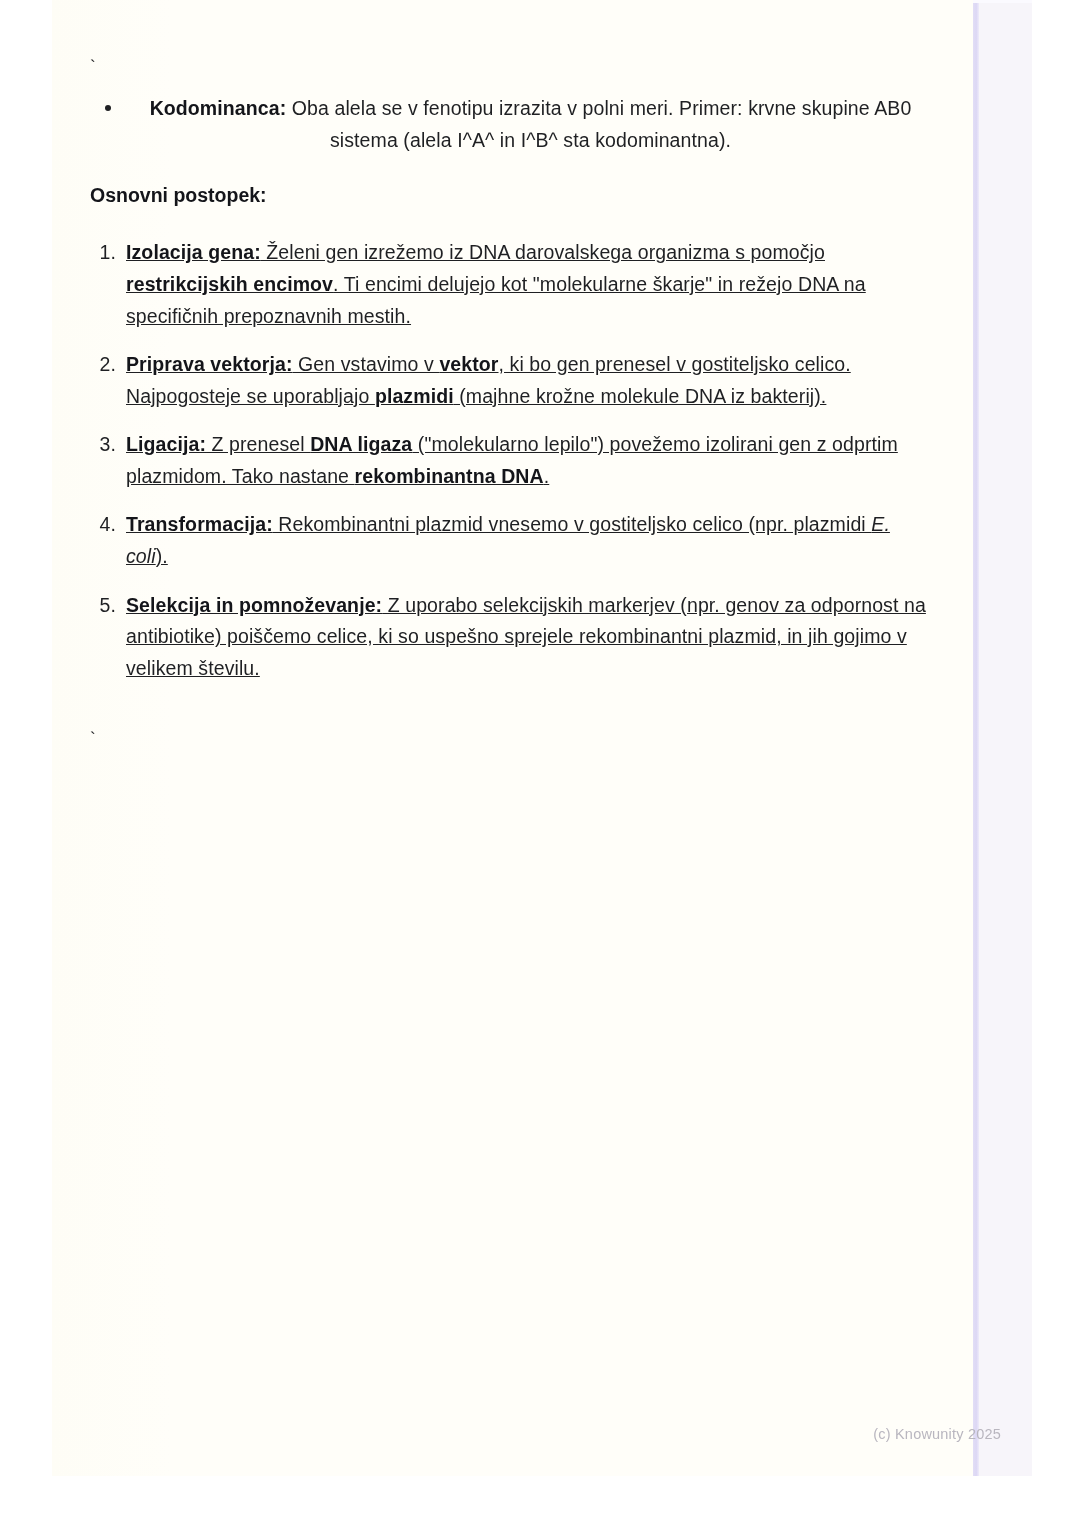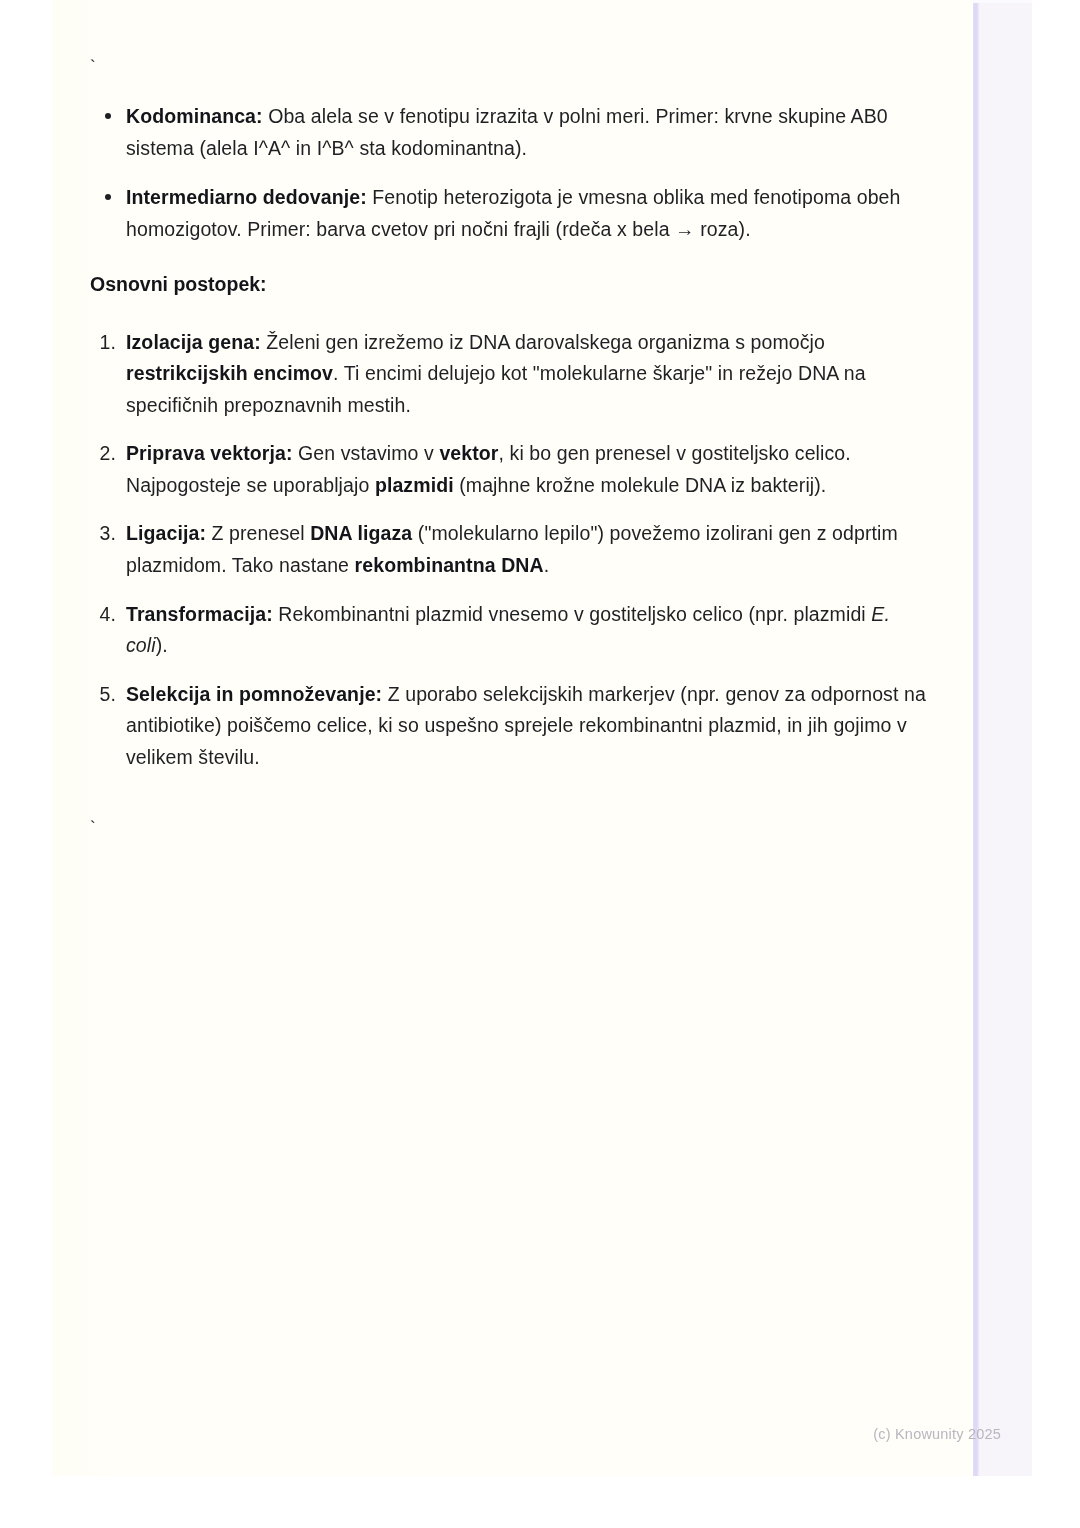--- a/index.html
+++ b/index.html
@@ -106,23 +106,24 @@
 
   p.sub-bold {
     font-size: 19.5px;
     font-weight: 700;
     margin: 24px 0 0 0;
     color: #14151a;
     line-height: 1.6;
   }
 
   ul.bullets {
-    margin: 26px 0 0 0;
+    margin: 18px 0 0 0;
     padding: 0 0 0 34px;
     list-style: none;
+    text-align: center;
   }
   ul.bullets > li {
     position: relative;
     font-size: 19.5px;
     line-height: 1.62;
     margin-bottom: 18px;
     padding-left: 2px;
     letter-spacing: 0.1px;
   }
   ul.bullets > li:last-child { margin-bottom: 0; }
@@ -134,20 +135,21 @@
     width: 6px; height: 6px;
     border-radius: 50%;
     background: #1f2023;
   }
 
   ol.steps {
     margin: 26px 0 8px 0;
     padding: 0;
     list-style: none;
     counter-reset: step;
+    text-decoration: underline;
   }
   ol.steps > li {
     position: relative;
     font-size: 19.5px;
     line-height: 1.62;
     margin-bottom: 17px;
     padding-left: 36px;
     letter-spacing: 0.1px;
   }
   ol.steps > li:last-child { margin-bottom: 0; }
@@ -187,21 +189,20 @@
     <div class="edge-line"></div>
     <div class="edge-topcap"></div>
 
     <div class="content">
 
       <div class="tick tick-top">`</div>
 
 
       <ul class="bullets">
         <li><b>Kodominanca:</b><span> Oba alela se v fenotipu izrazita v polni meri. Primer: krvne skupine AB0 sistema (alela I^A^ in I^B^ sta kodominantna).</span></li>
-        <li><b>Intermediarno dedovanje:</b><span> Fenotip heterozigota je vmesna oblika med fenotipoma obeh homozigotov. Primer: barva cvetov pri nočni frajli (rdeča x bela → roza).</span></li>
       </ul>
 
 
 
       <p class="sub-bold">Osnovni postopek:</p>
 
       <ol class="steps">
 
         <li><b>Izolacija gena:</b><span> Želeni gen izrežemo iz DNA darovalskega organizma s pomočjo </span><b>restrikcijskih encimov</b><span>. Ti encimi delujejo kot "molekularne škarje" in režejo DNA na specifičnih prepoznavnih mestih.</span></li>
 

